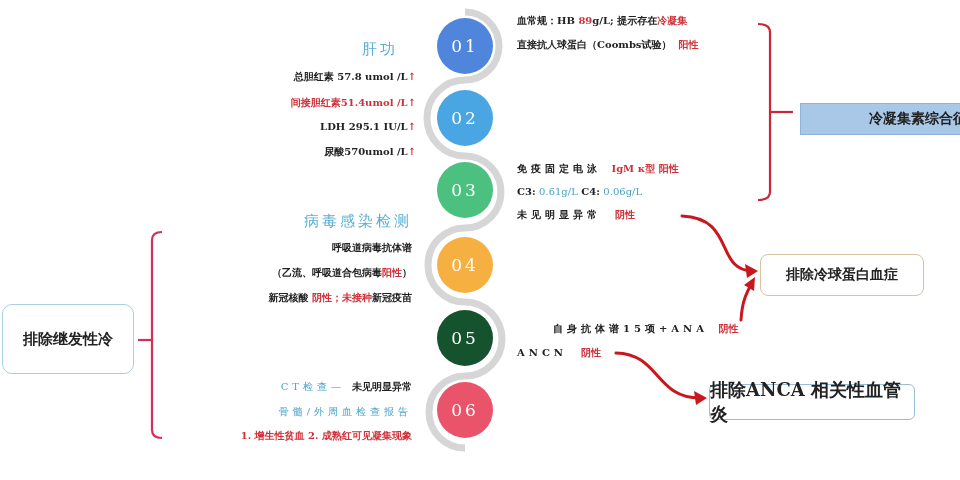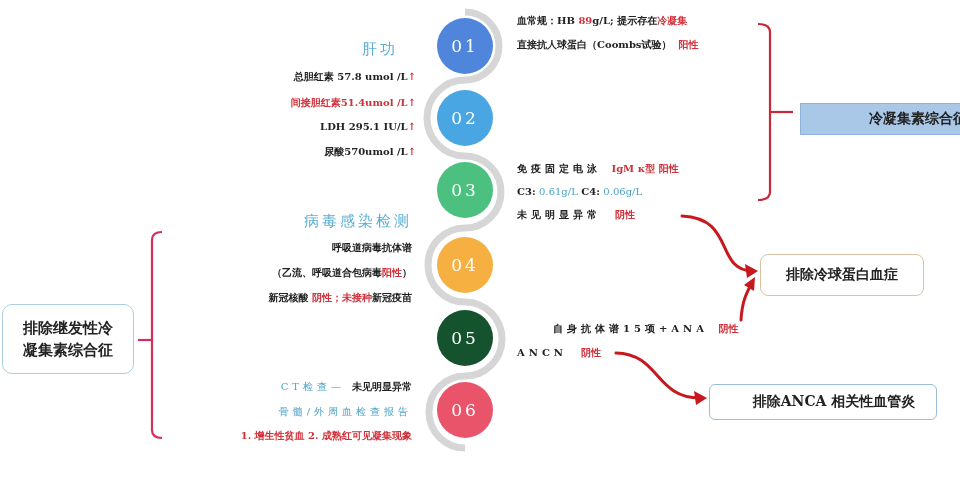--- a/index.html
+++ b/index.html
@@ -118,17 +118,16 @@
 </div>
 
 <div class="abs txt right" style="right:548px;top:380px;">
   <span class="blue spaced" style="font-weight:normal;">CT检查—</span>&nbsp;&nbsp;<span>未见明显异常</span>
 </div>
 <div class="abs txt right blue spaced" style="font-weight:normal;right:548px;top:405px;">骨髓/外周血检查报告</div>
 <div class="abs txt right red" style="right:548px;top:429px;">1. 增生性贫血   2. 成熟红可见凝集现象</div>
 
 <div class="box" style="left:800px;top:103px;width:158px;height:30px;background:#a9c8e8;border:1px solid #8fb3d8;font-size:14px;padding-left:42px;">冷凝集素综合征?</div>
 <div class="box" style="left:760px;top:254px;width:162px;height:40px;background:#fff;border:1.5px solid #d9c3a3;border-radius:8px;font-size:14px;">排除冷球蛋白血症</div>
-<div class="box" style="left:709px;top:384px;width:204px;height:34px;background:#fff;border:1.5px solid #9cbdd6;border-radius:6px;font-size:14px;padding-left:22px;">排除ANCA 相关性血管炎</div>
+<div class="box" style="left:709px;top:384px;width:204px;height:34px;background:#fff;border:1.5px solid #9cbdd6;border-radius:6px;font-size:18px;">排除ANCA 相关性血管炎</div>
 <div class="box" style="left:2px;top:304px;width:130px;height:68px;background:#fff;border:1.5px solid #a9cfe0;border-radius:10px;font-size:15px;flex-direction:column;line-height:22px;">
   <span>排除继发性冷</span>
-  <span>凝集素综合征</span>
 </div>
 
 </body></html>

